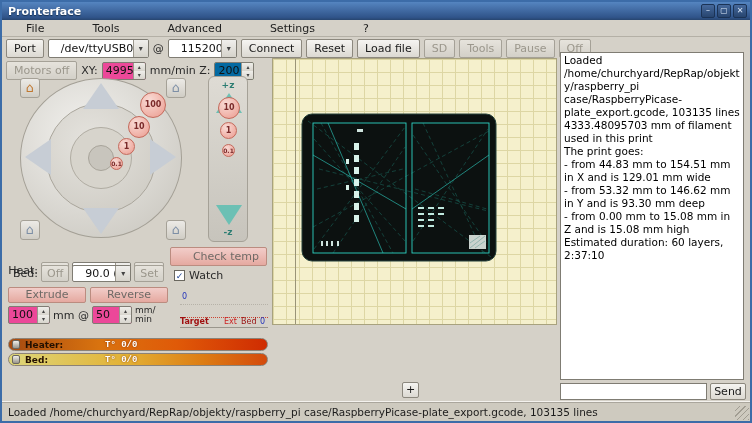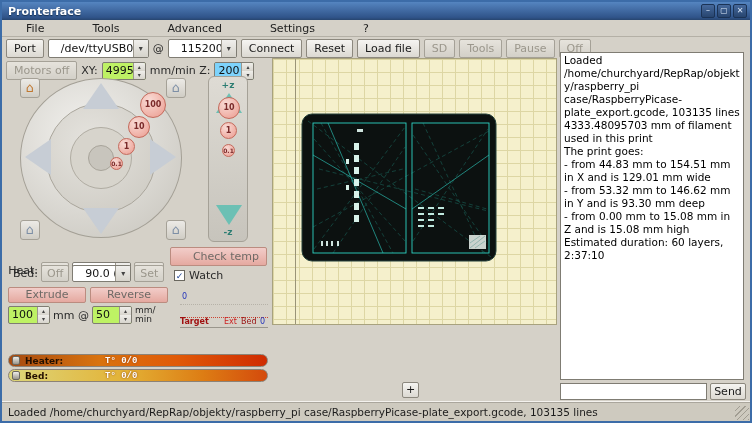--- a/index.html
+++ b/index.html
@@ -25,31 +25,31 @@
   
   .btn{ display:inline-block; height:19px; line-height:17px; padding:0 7px; font-size:11px;
     color:#1a1a1a; background:linear-gradient(180deg,#f5f4f1,#dcd9d2);
     border:1px solid #8c887e; border-radius:2px; white-space:nowrap; }
   .btn.disabled{ color:#9b978c; background:linear-gradient(180deg,#e6e3dc,#d3d0c8); border-color:#a5a197; }
   .btn.pink{ background:linear-gradient(180deg,#f2cdc9,#e5a9a0); border-color:#bb8c80; color:#6f6a66; }
   .combo{ display:inline-flex; height:19px; background:#fff; border:1px solid #7f7c73; border-radius:2px; overflow:hidden; }
   .combo-text{ font-size:11px; line-height:17px; padding:0 12px; color:#111; white-space:nowrap; overflow:hidden; }
   .combo-arrow{ width:15px; background:linear-gradient(180deg,#f0efec,#d6d3cb); border-left:1px solid #9b978d;
     font-size:8px; line-height:17px; text-align:center; color:#444; }
-  .spin{ display:inline-flex; height:18px; border:1px solid #7f7c73; border-radius:2px; background:#bef264; overflow:hidden; }
+  .spin{ display:inline-flex; height:18px; border:1px solid #7f7c73; border-radius:2px; background:#ec4899; overflow:hidden; }
   .spin-text{ font-size:11px; line-height:16px; padding:0 3px; color:#111; }
   .spin-arrows{ display:flex; flex-direction:column; width:12px; border-left:1px solid #9b978d; }
   .spin-arrows span{ flex:1; font-size:6px; line-height:8px; text-align:center; color:#444;
     background:linear-gradient(180deg,#efeeea,#d8d5cd); }
   .lbl{ font-size:11px; color:#2a2a2a; }
   
   .toolbar{ position:absolute; left:4px; top:37px; display:flex; gap:4px; align-items:center; }
   .row2{ position:absolute; left:4px; top:59px; display:flex; gap:4px; align-items:center; }
   .spin.green{ background:#b9f0ae; }
-  .spin.green .spin-text{ background:#7dd3fc; }
+  .spin.green .spin-text{ background:#0369a1; }
   
   .jogpad{ position:absolute; left:16px; top:74px; width:170px; height:166px; }
   .ring{ position:absolute; border-radius:50%; }
   .ring.r1{ left:2px; top:2px; width:162px; height:160px; background:radial-gradient(circle at 40% 35%,#f2f1ee,#c6c3bb); border:1px solid #a39f95; }
   .ring.r2{ left:28px; top:27px; width:110px; height:110px; background:radial-gradient(circle at 40% 35%,#e5e3de,#cbc8c0); border:1px solid #aaa69c; }
   .ring.r3{ left:52px; top:51px; width:62px; height:62px; background:#d7d4cc; border:1px solid #b0ac a2; }
   .ring.r4{ left:70px; top:69px; width:26px; height:26px; background:#c8c5bd; border:1px solid #a8a49a; }
   .tri{ position:absolute; width:0; height:0; }
   .tri.up{ left:65px; top:7px; border-left:18px solid transparent; border-right:18px solid transparent; border-bottom:26px solid #c7cdd5; }
   .tri.down{ left:65px; top:132px; border-left:18px solid transparent; border-right:18px solid transparent; border-top:26px solid #c7cdd5; }
@@ -74,21 +74,21 @@
   .heatrow{ position:absolute; display:flex; gap:3px; align-items:center; }
   .checktemp{ position:absolute; left:168px; top:245px; width:97px; text-align:right; }
   .watch{ position:absolute; left:172px; top:267px; display:flex; gap:4px; align-items:center; }
   .checkbox{ width:11px; height:11px; background:#fff; border:1px solid #6a675f; font-size:9px; line-height:10px; text-align:center; color:#1b3f8f; }
   
   .graph{ position:absolute; left:178px; top:290px; width:88px; height:36px; border-bottom:1px solid #9a968c; }
   .graph .gridline{ position:absolute; left:0; width:100%; border-top:1px dotted #b6b2a8; }
   .graph .redline{ position:absolute; left:0; bottom:9px; width:100%; border-top:1px dotted #cc4433; }
   .graph .g-txt{ position:absolute; font-size:8px; line-height:8px; }
   
-  .gauge{ position:absolute; left:6px; width:260px; height:13px; border-radius:7px; border:1px solid #8c8276;margin-top:16px; }
+  .gauge{ position:absolute; left:6px; width:260px; height:13px; border-radius:7px; border:1px solid #8c8276; }
   .gauge.heater{ top:336px; background:linear-gradient(90deg,#a64a10,#d9730f 35%,#e05a08 65%,#cf2c02); }
   .gauge.bed{ top:351px; background:linear-gradient(90deg,#ddd67a,#e3b236 45%,#dd7d14 75%,#d44a0c); }
   .gauge .knob{ position:absolute; left:3px; top:1px; width:8px; height:9px; border-radius:2px;
     background:linear-gradient(180deg,#efeeea,#9a968c); border:1px solid #6a675f; }
   .gauge .g-label{ position:absolute; left:16px; top:1px; font-size:9px; font-weight:bold; color:#241000; }
   .gauge .g-value{ position:absolute; left:96px; top:1px; font-size:9px; font-weight:bold; color:#fff; text-shadow:0 0 2px #803000;font-family:Liberation Mono, monospace; }
   
   .viewer{ position:absolute; left:270px; top:56px; width:285px; height:267px;
     background-color:#f5f0cc;
     background-image:linear-gradient(#ddd6a4 1px,transparent 1px),linear-gradient(90deg,#ddd6a4 1px,transparent 1px);

